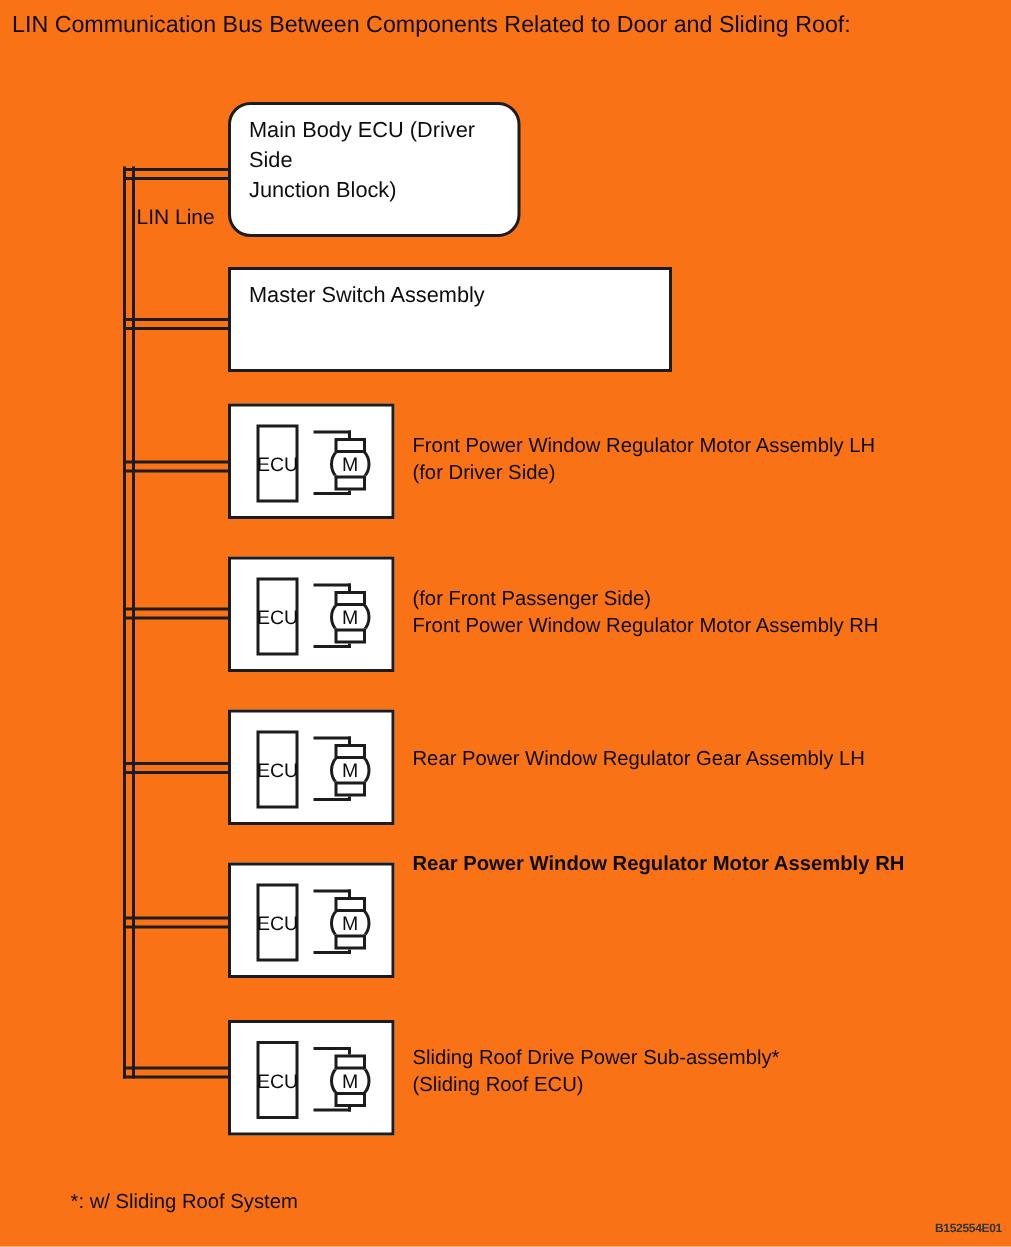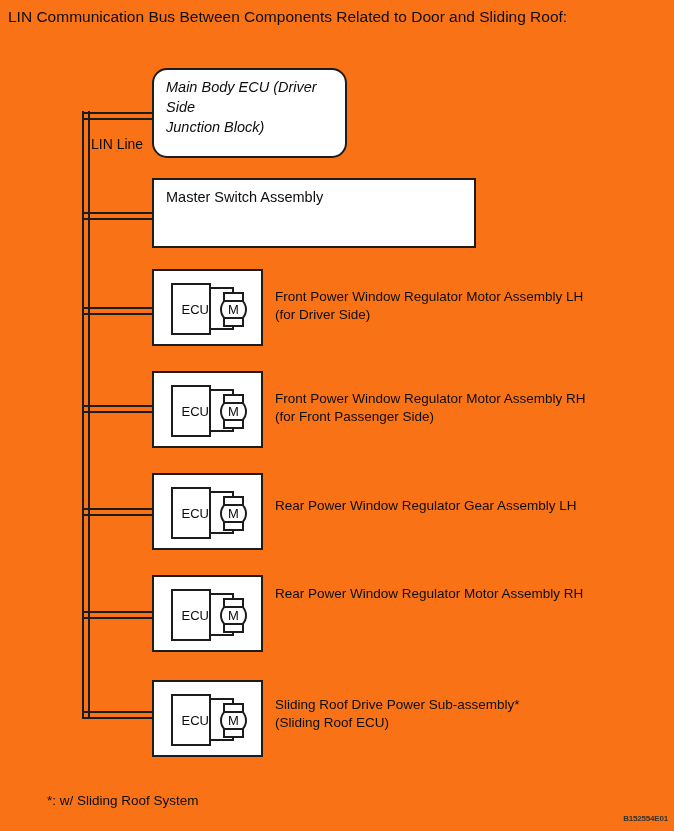--- a/index.html
+++ b/index.html
@@ -31,35 +31,35 @@
     border-bottom:2px solid #1c1c1c;
   }
   .lin-label {
     position:absolute; left:91px; top:136px;
     font-size:14px; white-space:nowrap;
   }
   .node {
     position:absolute; left:152px;
     border:2px solid #1c1c1c; background:#fff;
   }
-  .node-rounded { top:68px; width:195px; height:90px; border-radius:15px;font-style:italic; }
-  .node-rect   { top:178px; width:324px; height:70px; }
+  .node-rounded { top:68px; width:195px; height:90px; border-radius:15px; }
+  .node-rect   { top:178px; width:296px; height:70px; }
   .node-text {
     position:absolute; left:12px; top:7px;
     font-size:14.5px; line-height:20px;
   }
   
   .munit {
     position:absolute; left:152px; width:111px; height:77px;
     border:2px solid #1c1c1c; background:#fff;
   }
   .ecu {
-    position:absolute; left:17px; top:12px; width:40px; height:52px;
-    border:2px solid #1c1c1c; background:#fff;
-    display:flex; align-items:center; justify-content:flex-end;
+    position:absolute; left:17px; top:12px; width:28px; height:52px;
+    border:2px solid #1c1c1c; background:#fff;
+    display:flex; align-items:center; justify-content:center;
     font-size:13px;
   }
   .wire { position:absolute; background:#1c1c1c; }
   .wire.h  { left:55px; width:25px; height:2px; }
   .wire.v  { left:78px; width:2px; }
   .mcircle {
     position:absolute; left:66px; top:25px; width:27px; height:27px;
     border:2px solid #1c1c1c; border-radius:50%; background:#fff;
     display:flex; align-items:center; justify-content:center;
     font-size:13px;
@@ -139,22 +139,22 @@
     <div class="ecu">
         <span>ECU</span>
       </div>
     <div class="mcircle">
         <span>M</span>
       </div>
     <div class="brush" style="top:21px;"></div>
     <div class="brush" style="top:46px;"></div>
   </div>
   <div class="mlabel" style="top:390px;">
+    <div>(for Front Passenger Side)</div>
     <div>Front Power Window Regulator Motor Assembly RH</div>
-    <div>(for Front Passenger Side)</div>
   </div>
 
   <div class="munit" style="top:473px;">
     <div class="wire h" style="top:16px;"></div>
     <div class="wire v" style="top:16px; height:8px;"></div>
     <div class="wire h" style="top:57px;"></div>
     <div class="wire v" style="top:52px; height:7px;"></div>
     <div class="ecu">
         <span>ECU</span>
       </div>
@@ -175,21 +175,21 @@
     <div class="wire v" style="top:52px; height:7px;"></div>
     <div class="ecu">
         <span>ECU</span>
       </div>
     <div class="mcircle">
         <span>M</span>
       </div>
     <div class="brush" style="top:21px;"></div>
     <div class="brush" style="top:46px;"></div>
   </div>
-  <div class="mlabel" style="top:585px;">
+  <div class="mlabel" style="top:567px;font-weight:bold;">
     <div>Rear Power Window Regulator Motor Assembly RH</div>
   </div>
 
   <div class="munit" style="top:680px;">
     <div class="wire h" style="top:16px;"></div>
     <div class="wire v" style="top:16px; height:8px;"></div>
     <div class="wire h" style="top:57px;"></div>
     <div class="wire v" style="top:52px; height:7px;"></div>
     <div class="ecu">
         <span>ECU</span>

